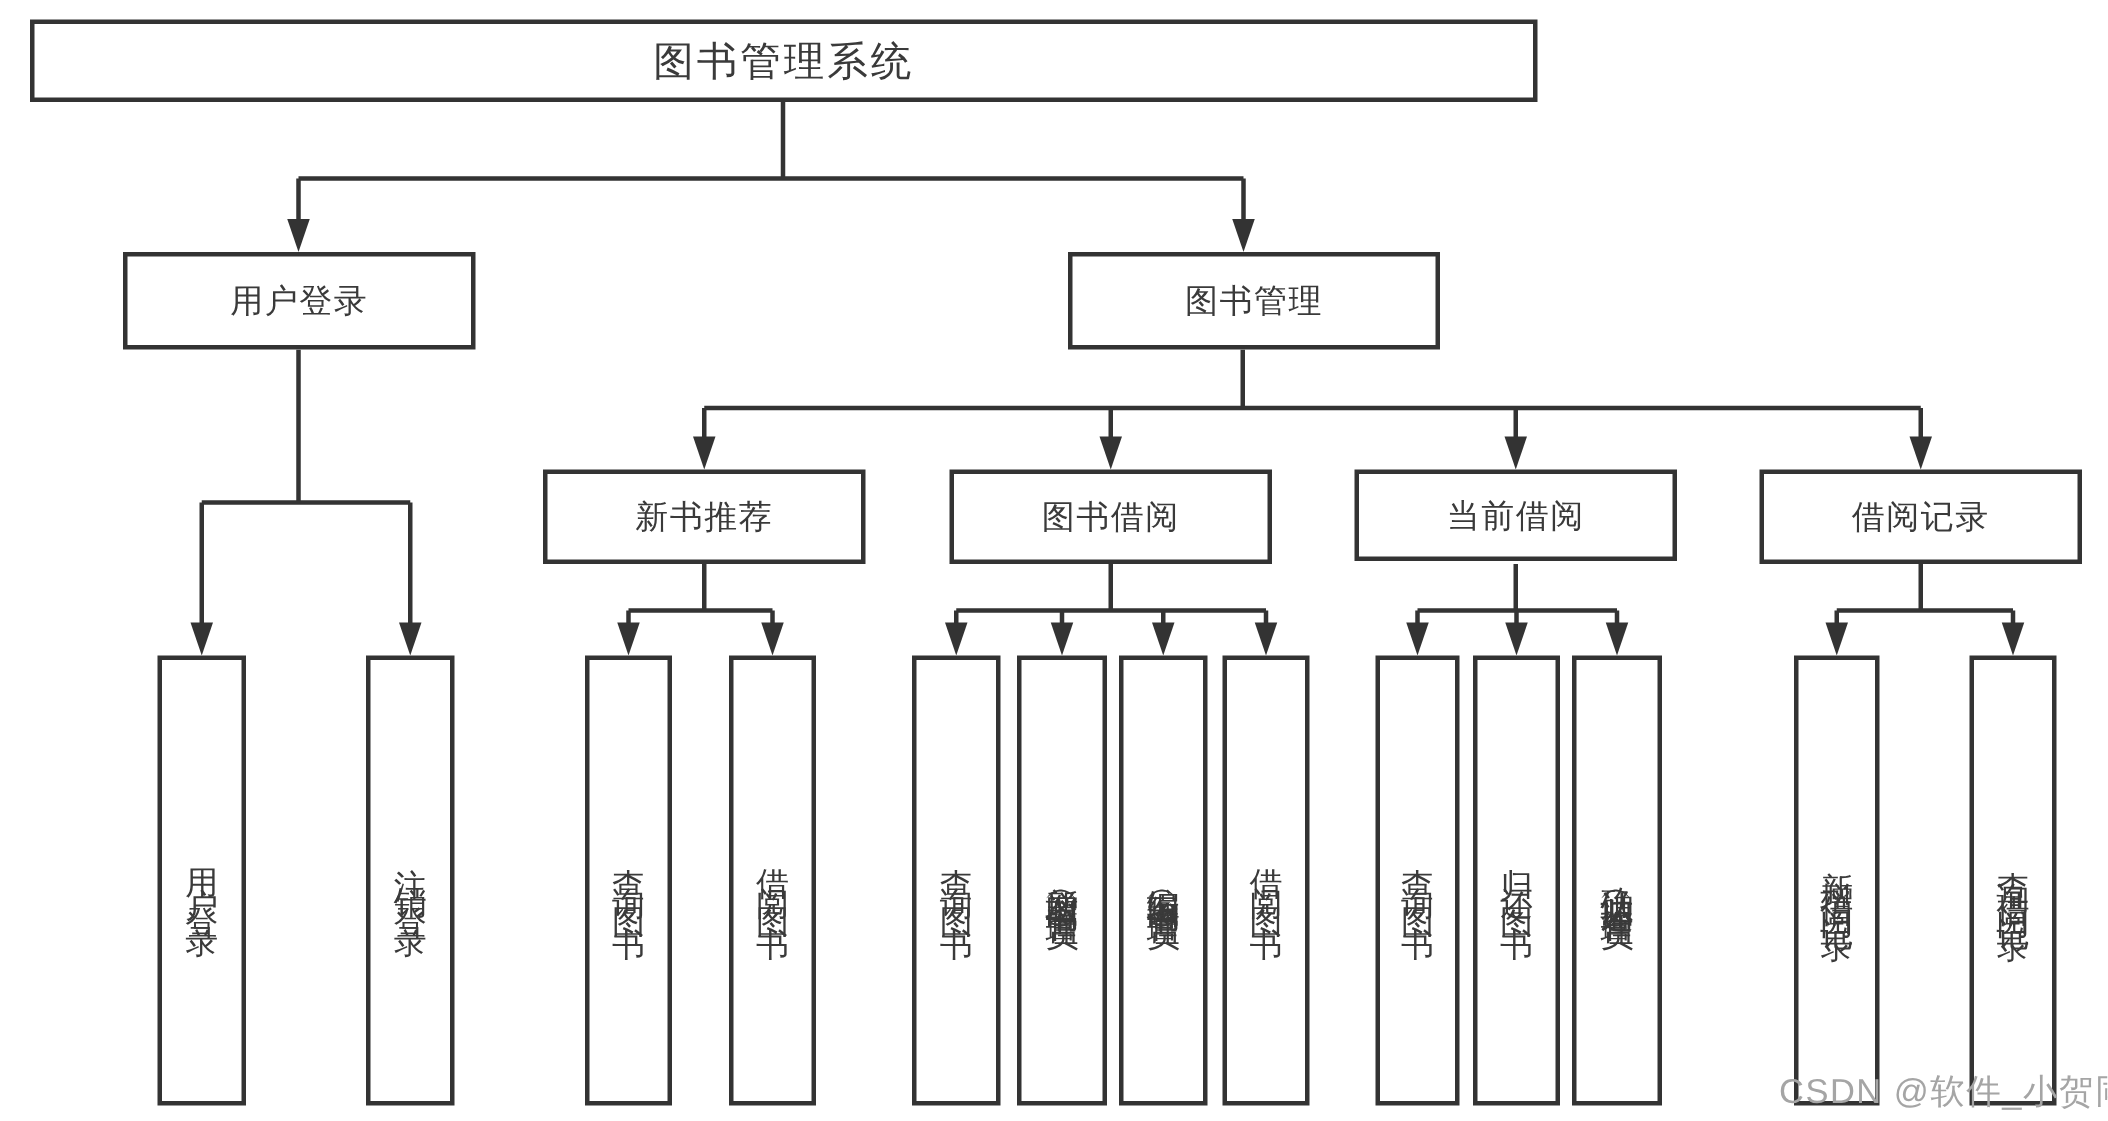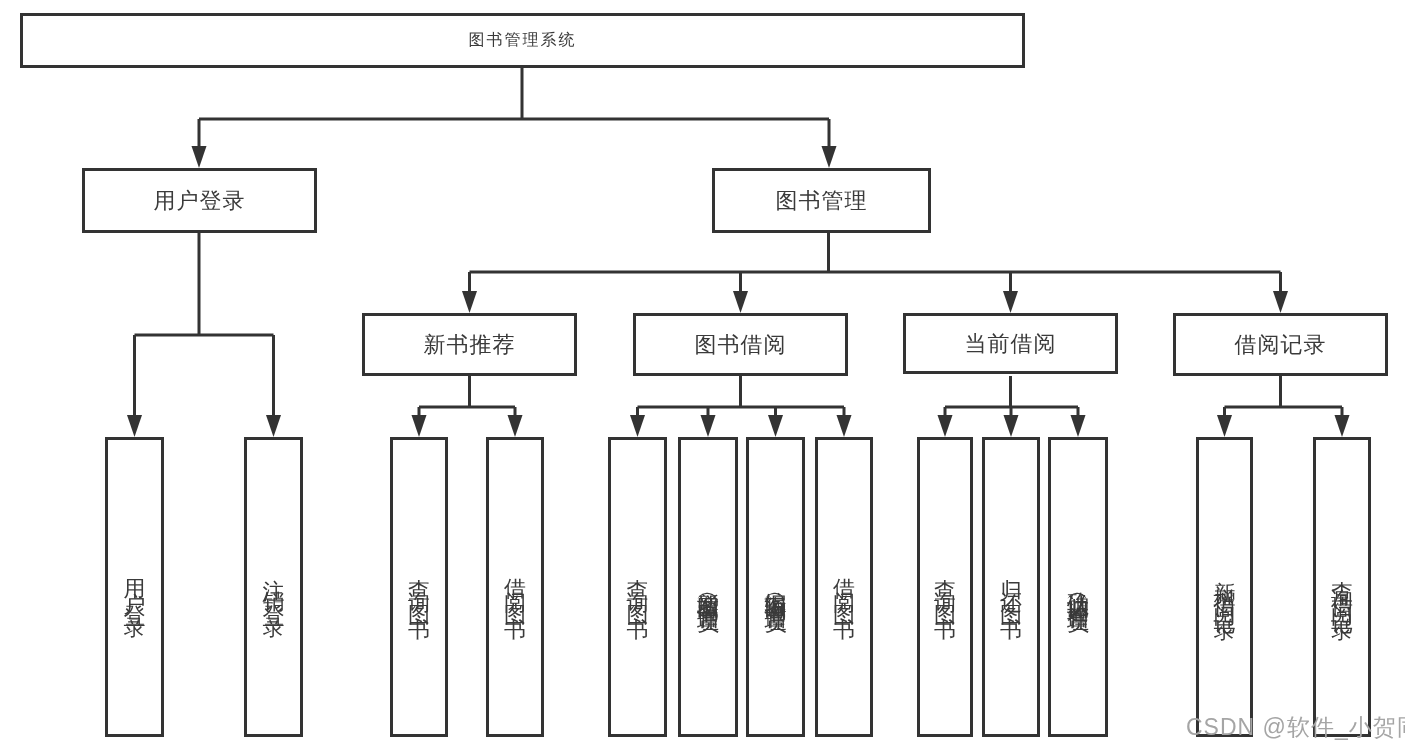--- a/index.html
+++ b/index.html
@@ -27,21 +27,21 @@
     box-sizing: border-box;
     border: 3px solid #333333;
     background: #ffffff;
     display: flex;
     align-items: center;
     justify-content: center;
     z-index: 2;
     color: #3a3a3a;
   }
   .hbox { font-size: 22px; letter-spacing: 1px; }
-  .rootbox { font-size: 16px; letter-spacing: 2px; }
+  .rootbox { font-size: 27px; letter-spacing: 2px; }
   .vbox .vtext {
     writing-mode: vertical-rl;
     text-orientation: mixed;
     font-size: 22px;
     line-height: 1;
     letter-spacing: 13px;
     white-space: nowrap;
   }
   .vbox .vtext.len6 { letter-spacing: 8px; }
   .vbox .vtext.len9 { letter-spacing: 3px; }
@@ -88,21 +88,21 @@
       <polygon points="1003.5,415 1018.5,415 1011,437"></polygon>
       <polygon points="1070.5,415 1085.5,415 1078,437"></polygon>
       <polygon points="1217,415 1232,415 1224.5,437"></polygon>
       <polygon points="1334.5,415 1349.5,415 1342,437"></polygon>
     </g>
   </svg>
 
   <div class="node hbox rootbox" style="left:20px; top:13px; width:1005px; height:55px;">图书管理系统</div>
 
   <div class="node hbox" style="left:82px; top:168px; width:235px; height:65px;">用户登录</div>
-  <div class="node hbox" style="left:712px; top:168px; width:219px; height:65px;">图书管理</div>
+  <div class="node hbox" style="left:712px; top:168px; width:248px; height:65px;">图书管理</div>
 
   <div class="node hbox" style="left:633px; top:313px; width:215px; height:63px;">图书借阅</div>
   <div class="node hbox" style="left:362px; top:313px; width:215px; height:63px;">新书推荐</div>
   <div class="node hbox" style="left:903px; top:313px; width:215px; height:61px;">当前借阅</div>
   <div class="node hbox" style="left:1173px; top:313px; width:215px; height:63px;">借阅记录</div>
 
   <div class="node vbox" style="left:105px; top:437px; width:59px; height:300px;">
     <span class="vtext">用户登录</span>
   </div>
   <div class="node vbox" style="left:244px; top:437px; width:59px; height:300px;">

